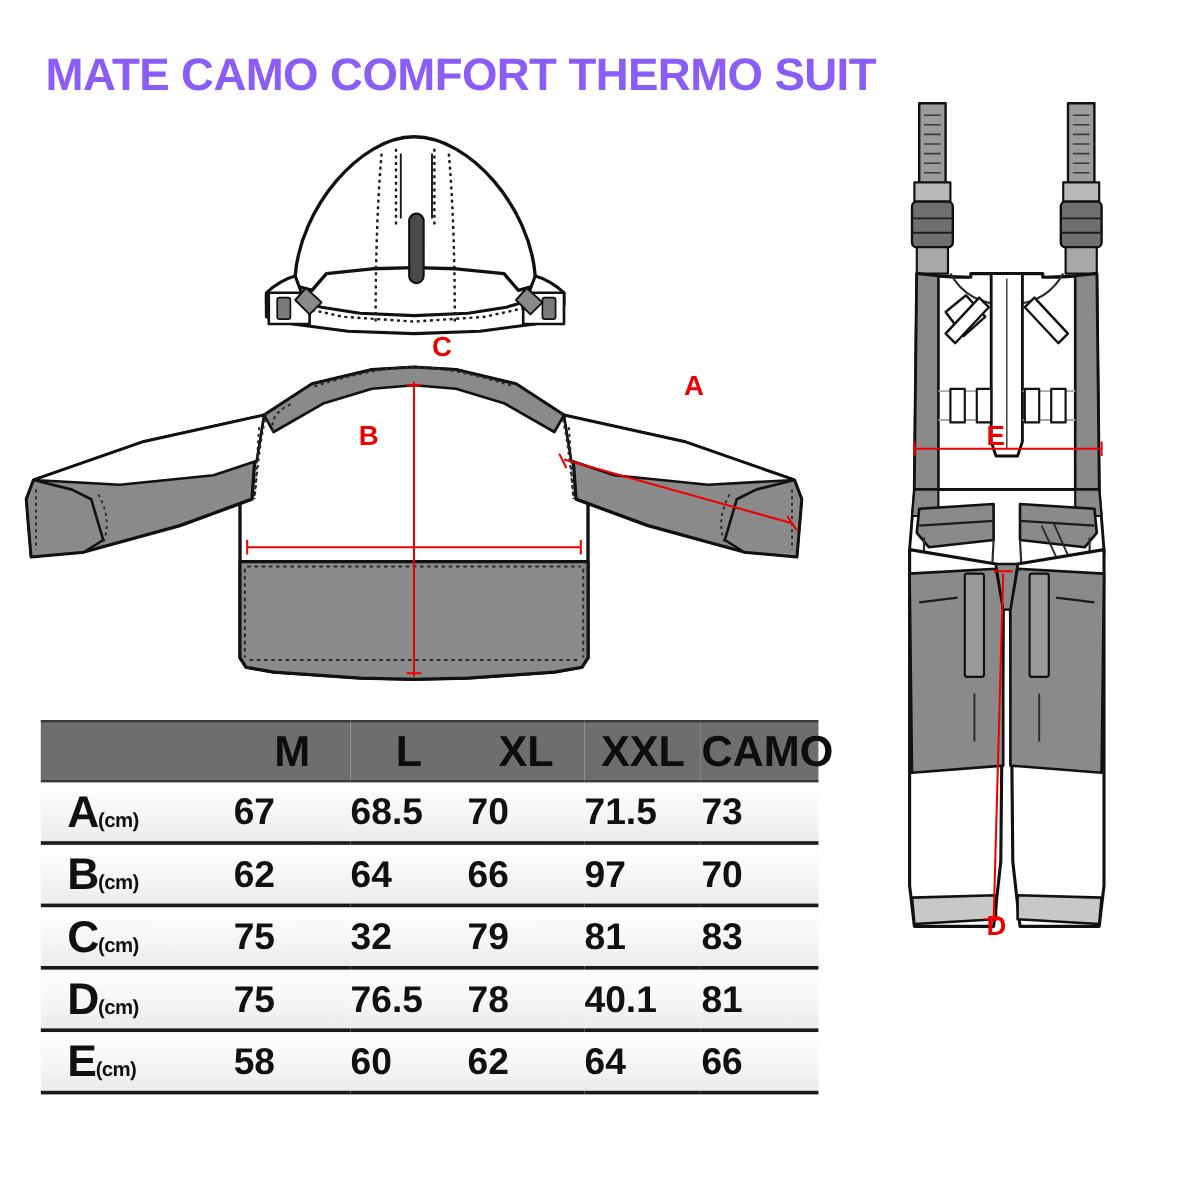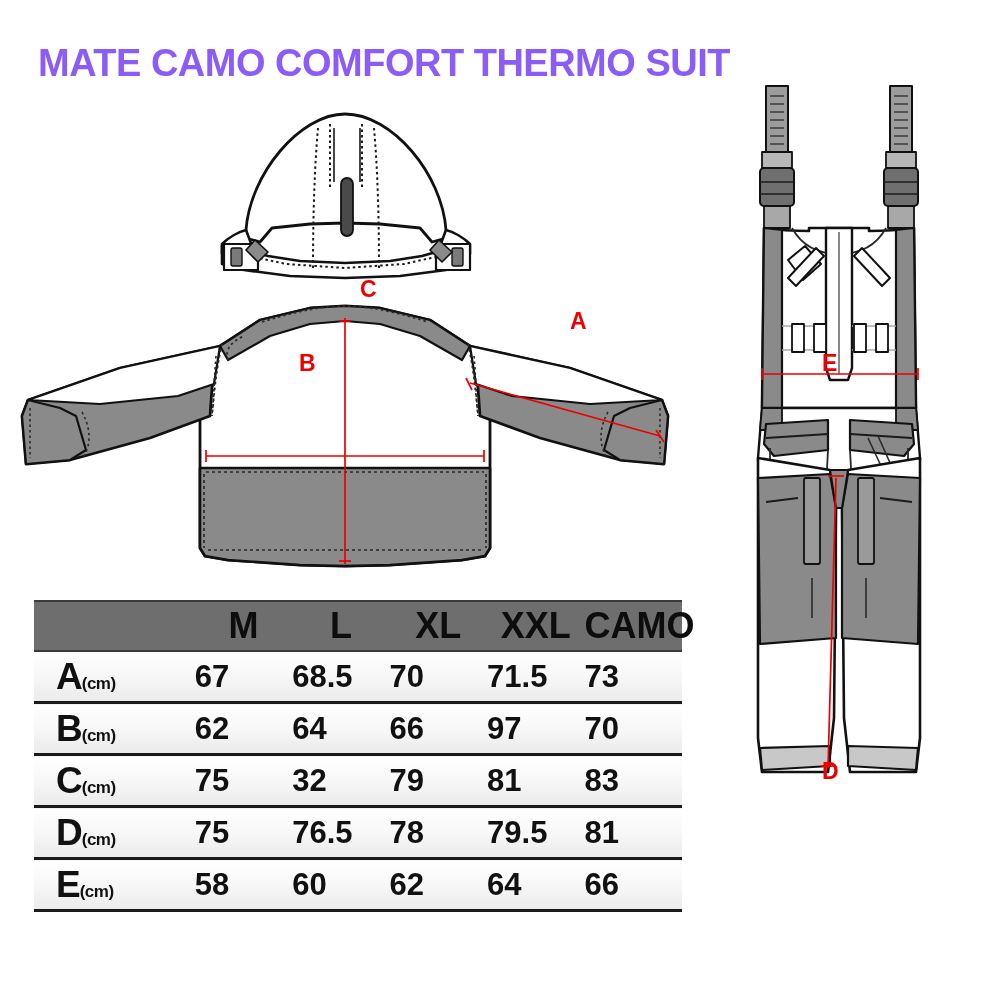--- a/index.html
+++ b/index.html
@@ -370,21 +370,21 @@
       <td>81</td>
       <td>83</td>
     </tr>
     <tr class="data-row">
       <td class="rowlabel">
         <span class="big">D</span><span class="unit">(cm)</span>
       </td>
       <td>75</td>
       <td>76.5</td>
       <td>78</td>
-      <td>79.5</td>
+      <td>40.1</td>
       <td>81</td>
     </tr>
     <tr class="data-row">
       <td class="rowlabel">
         <span class="big">E</span><span class="unit">(cm)</span>
       </td>
       <td>58</td>
       <td>60</td>
       <td>62</td>
       <td>64</td>

